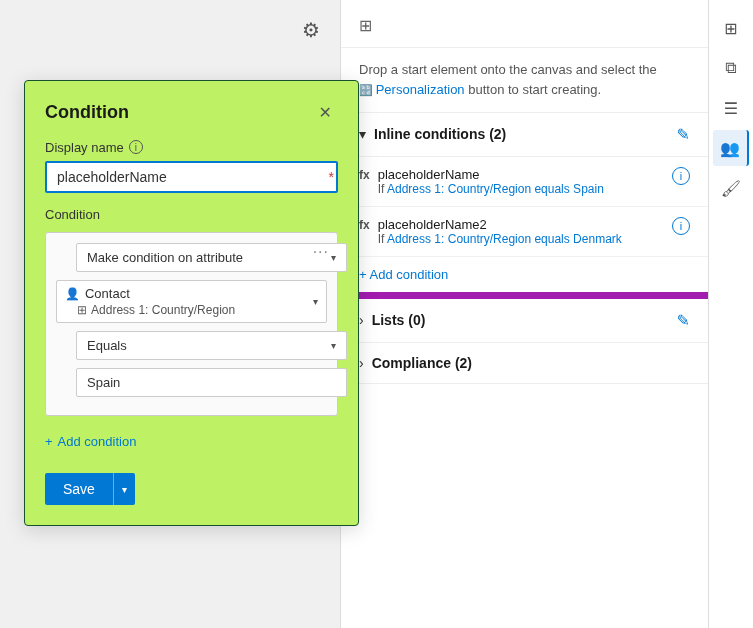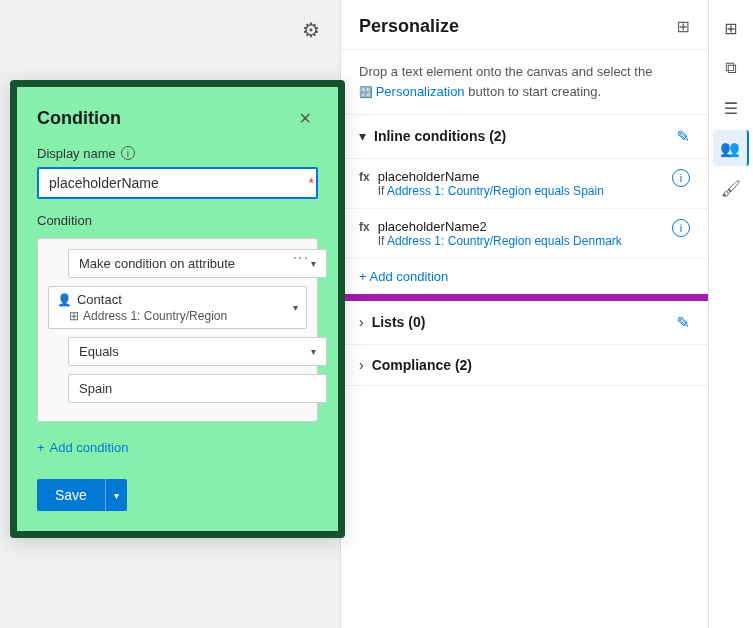--- a/index.html
+++ b/index.html
@@ -25,24 +25,24 @@
     .gear-icon-area {
       position: absolute;
       top: 18px;
       right: 20px;
     }
 
     
     .modal {
       position: absolute;
       top: 80px;
-      left: 10px;
+      left: 24px;
       width: 335px;
-      background: #86efac;
-      border: 7px solid #14532d;
+      background: #bef264;
+      border: 1px solid #14532d;
       border-radius: 4px;
       box-shadow: 0 4px 20px rgba(0,0,0,0.15);
       padding: 20px;
       z-index: 10;
     }
 
     .modal-header {
       display: flex;
       justify-content: space-between;
       align-items: center;
@@ -497,26 +497,25 @@
       <div class="save-btn-group">
         <button class="save-main">Save</button>
         <button class="save-dropdown">▾</button>
       </div>
     </div>
   </div>
 </div>
 
 <div class="right-panel">
   <div class="right-header">
-    <span class="right-title">Personalize</span>
     <span class="right-header-icon">⊞</span>
   </div>
 
   <div class="right-description">
-    <span>Drop a text element onto the canvas and select the</span>
+    <span>Drop a start element onto the canvas and select the</span>
     <span style="display:inline-flex;align-items:center;gap:3px;">
       <span style="font-size:11px;">🔡</span>
       <span class="personalization-text">Personalization</span>
     </span>
     <span>button to start creating.</span>
   </div>
 
   <div class="right-content">
 
     <div class="section-header">

